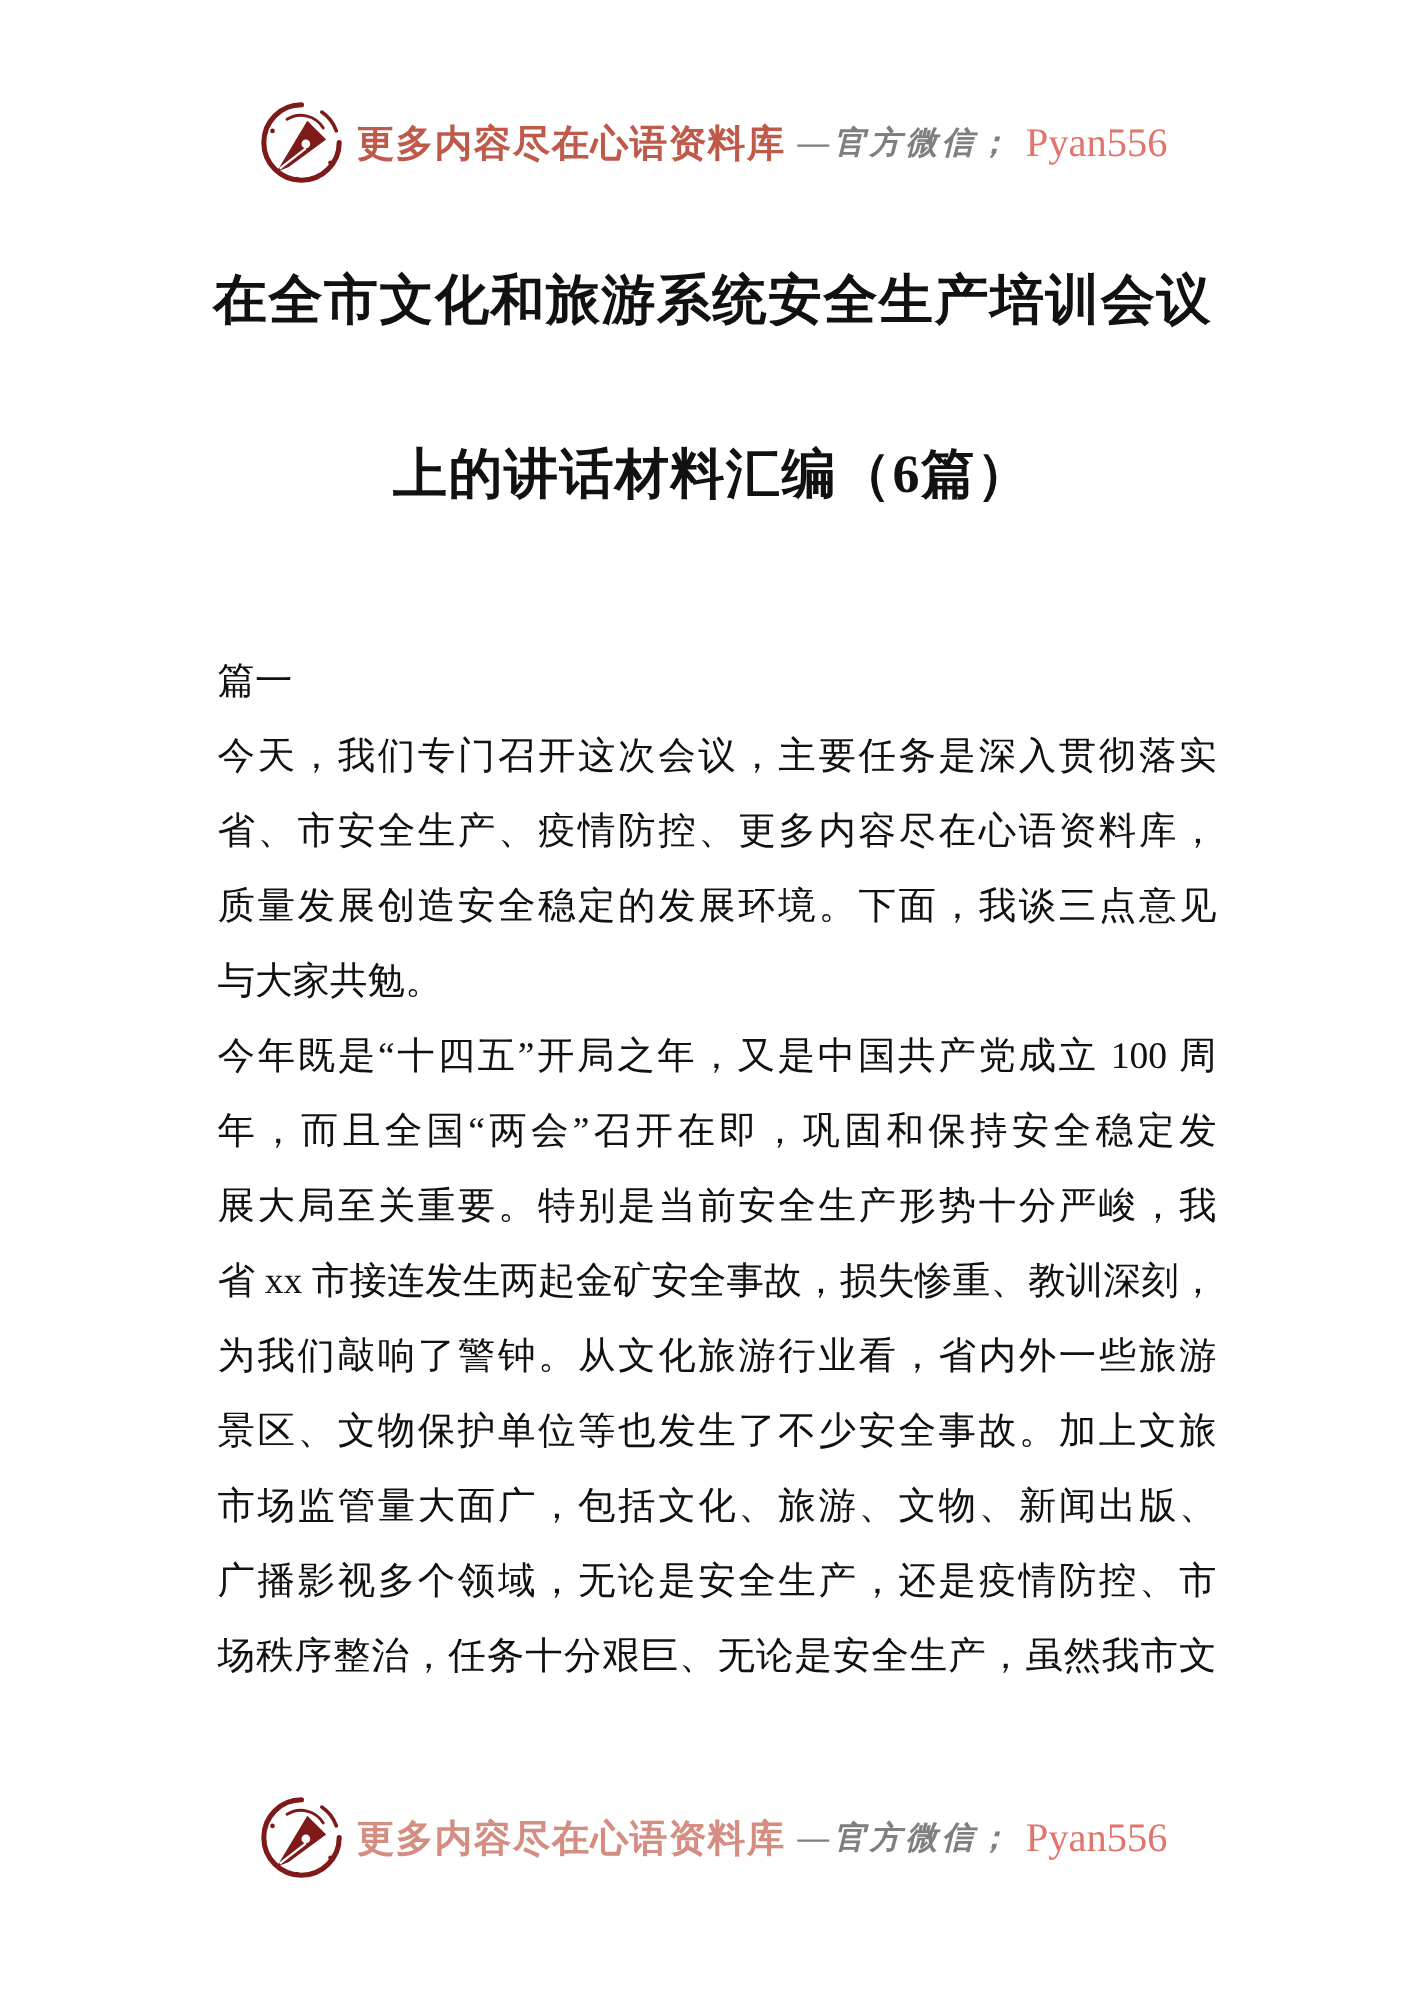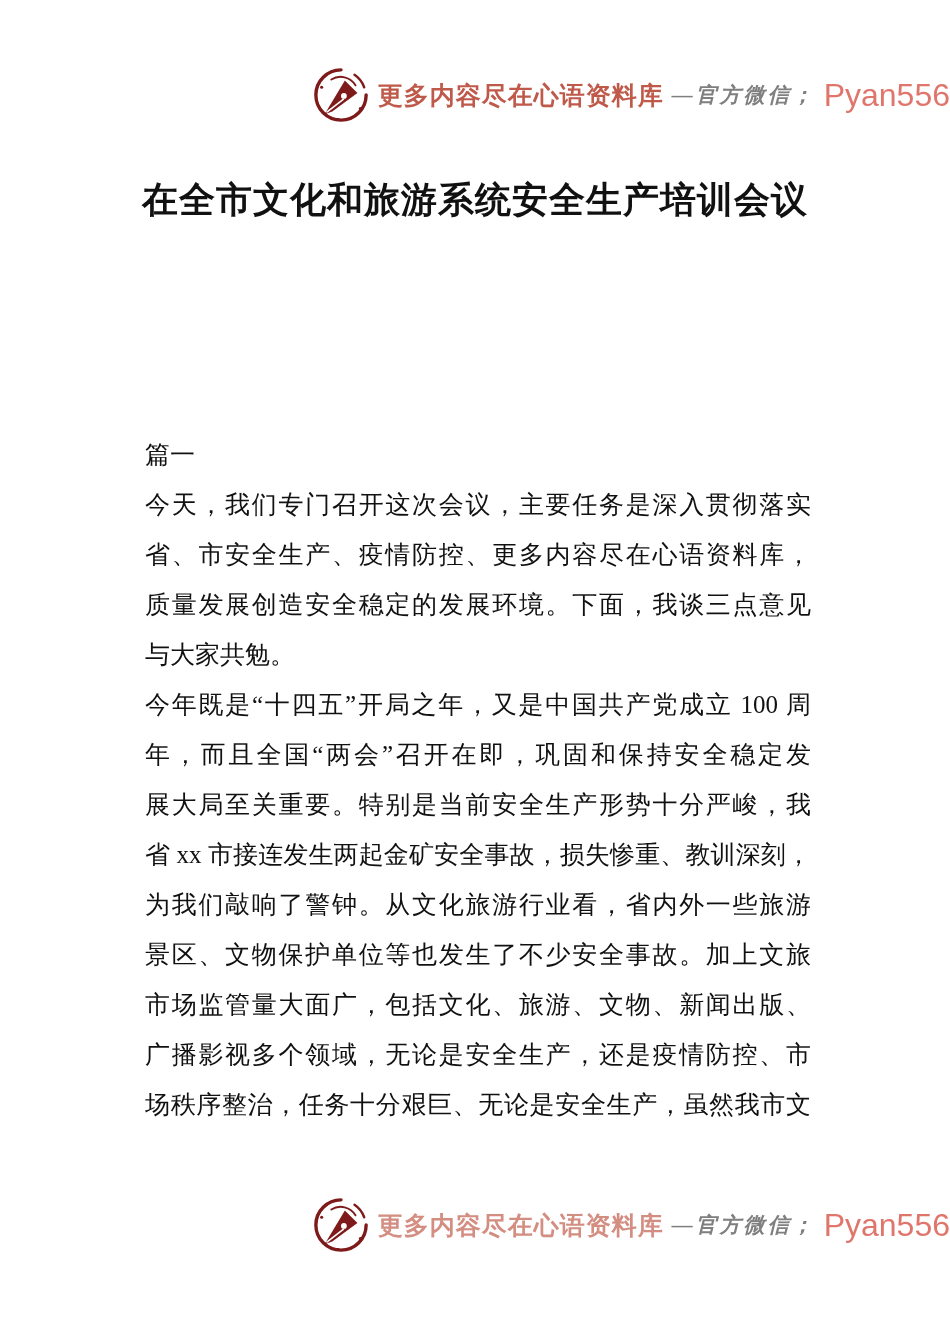--- a/index.html
+++ b/index.html
@@ -7,44 +7,44 @@
     position:relative;
     width:950px;height:1344px;
     margin:0 auto;
     background:var(--page-bg,#ffffff);
     overflow:hidden;
     font-family:"Liberation Serif","DejaVu Serif",serif;
   }
   
   .brand-bar{
     position:absolute;left:0;right:0;
-    display:flex;align-items:center;justify-content:flex-end;
+    display:flex;align-items:center;justify-content:center;
     gap:8px;
   }
   .brand-bar.header{top:66px;}
   .brand-bar.footer{top:1196px;}
   .logo{display:inline-block;width:58px;height:58px;flex:0 0 auto;}
   .logo svg{width:58px;height:58px;display:block;}
   .brand{
     font-size:25px;font-weight:bold;
     color:var(--brand,#bf5a4b);
     letter-spacing:1px;
   }
   .footer .brand{color:var(--footer-brand,#d48d81);}
   .sep{
     font-size:21px;
     color:var(--sep,#7f7f7f);
     font-style:italic;
     letter-spacing:3px;
     font-weight:bold;
   }
   .account{
-    font-size:32px;
+    font-size:27px;
     color:var(--account,#e0756c);
-    font-family:Liberation Sans, sans-serif;
+    font-family:Liberation Serif, serif;
   }
   
   .title-line{
     position:absolute;left:0;right:0;
     margin:2px;
     text-align:center;
     font-size:36px;
     font-weight:bold;
     color:var(--text,#000000);
     letter-spacing:1px;
@@ -92,20 +92,21 @@
         <circle cx="33" cy="31" r="3" fill="#ffffff"></circle>
         <path d="M33 34 L15 48" stroke="#ffffff" stroke-width="1.6" fill="none"></path>
       </svg>
     </span>
     <span class="brand">更多内容尽在心语资料库</span>
     <span class="sep">—官方微信；</span>
     <span class="account">Pyan556</span>
   </div>
 
   <h1 class="title-line line1">在全市文化和旅游系统安全生产培训会议</h1>
+  <h1 class="title-line line2">上的讲话材料汇编（6篇）</h1>
 
   <div class="body-text">
       <div class="body-line short">篇一</div>
       <div class="body-line">今天，我们专门召开这次会议，主要任务是深入贯彻落实</div>
       <div class="body-line">省、市安全生产、疫情防控、更多内容尽在心语资料库，</div>
       <div class="body-line">质量发展创造安全稳定的发展环境。下面，我谈三点意见</div>
       <div class="body-line short">与大家共勉。</div>
       <div class="body-line">今年既是“十四五”开局之年，又是中国共产党成立 100 周</div>
       <div class="body-line">年，而且全国“两会”召开在即，巩固和保持安全稳定发</div>
       <div class="body-line">展大局至关重要。特别是当前安全生产形势十分严峻，我</div>

